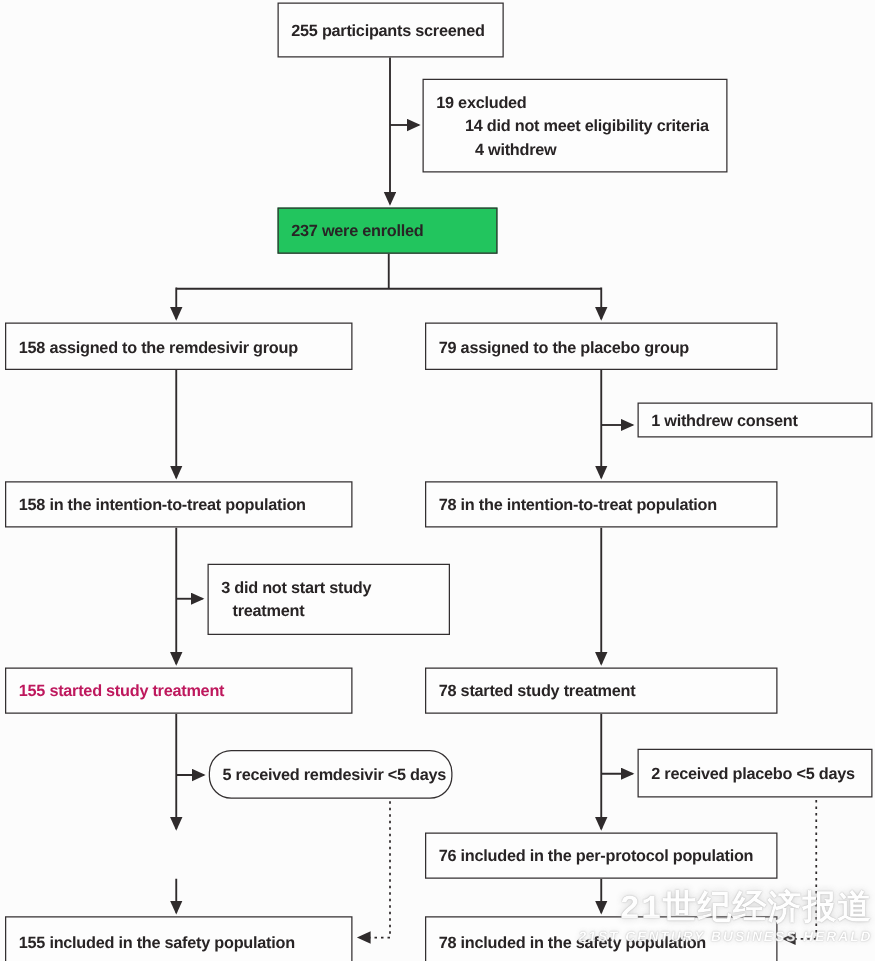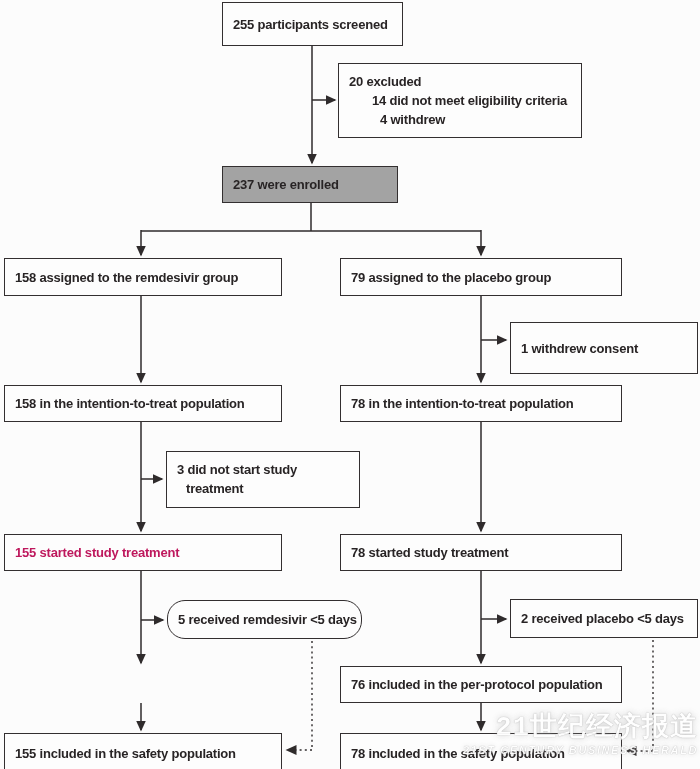--- a/index.html
+++ b/index.html
@@ -20,21 +20,21 @@
   .node .ind1 { padding-left:23px; }
   .node .ind2 { padding-left:31px; }
   .node .ind3 { padding-left:9px; }
 
   
   .b-screened   { left:222px; top:2px;   width:181px; height:44px; }
   .b-excluded   { left:338px; top:63px;  width:244px; height:75px; }
   .b-enrolled   { left:222px; top:166px; width:176px; height:37px; }
   .b-asn-rem    { left:4px;   top:258px; width:278px; height:38px; }
   .b-asn-pla    { left:340px; top:258px; width:282px; height:38px; }
-  .b-withdrew   { left:510px; top:322px; width:188px; height:52px; }
+  .b-withdrew   { left:510px; top:322px; width:188px; height:28px; }
   .b-itt-rem    { left:4px;   top:385px; width:278px; height:37px; }
   .b-itt-pla    { left:340px; top:385px; width:282px; height:37px; }
   .b-notstart   { left:166px; top:451px; width:194px; height:57px; }
   .b-start-rem  { left:4px;   top:534px; width:278px; height:37px; }
   .b-start-pla  { left:340px; top:534px; width:282px; height:37px; }
   .b-short-rem  { left:167px; top:600px; width:195px; height:39px;border-radius:18px; }
   .b-short-pla  { left:510px; top:599px; width:188px; height:39px; }
   .b-pp-rem     { left:4px;   top:666px; width:278px; height:37px; }
   .b-pp-pla     { left:340px; top:666px; width:282px; height:37px; }
   .b-safe-rem   { left:4px;   top:733px; width:278px; height:40px; }
@@ -93,26 +93,26 @@
       <path d="M653 640 V751"></path>
       <path d="M653 751 H627" marker-end="url(#arr)"></path>
     </g>
   </svg>
 
   <div class="node b-screened" style="background: rgb(253, 253, 253); border-color: rgb(51, 47, 48); color: rgb(40, 36, 37);">
     <span class="ln">255 participants screened</span>
   </div>
 
   <div class="node multi b-excluded" style="background: rgb(253, 253, 253); border-color: rgb(51, 47, 48); color: rgb(40, 36, 37);">
-    <span class="ln">20 excluded</span>
+    <span class="ln">19 excluded</span>
     <span class="ln ind1">14 did not meet eligibility criteria</span>
     <span class="ln ind2">4 withdrew</span>
   </div>
 
-  <div class="node b-enrolled" style="background: #a3a3a3; border-color: rgb(51, 47, 48); color: rgb(40, 36, 37); text-align: center;">
+  <div class="node b-enrolled" style="background: #22c55e; border-color: rgb(51, 47, 48); color: rgb(40, 36, 37); text-align: center;">
     <span class="ln">237 were enrolled</span>
   </div>
 
   <div class="node b-asn-rem" style="background: rgb(253, 253, 253); border-color: rgb(51, 47, 48); color: rgb(40, 36, 37);">
     <span class="ln">158 assigned to the remdesivir group</span>
   </div>
 
   <div class="node b-asn-pla" style="background: rgb(253, 253, 253); border-color: rgb(51, 47, 48); color: rgb(40, 36, 37);">
     <span class="ln">79 assigned to the placebo group</span>
   </div>

